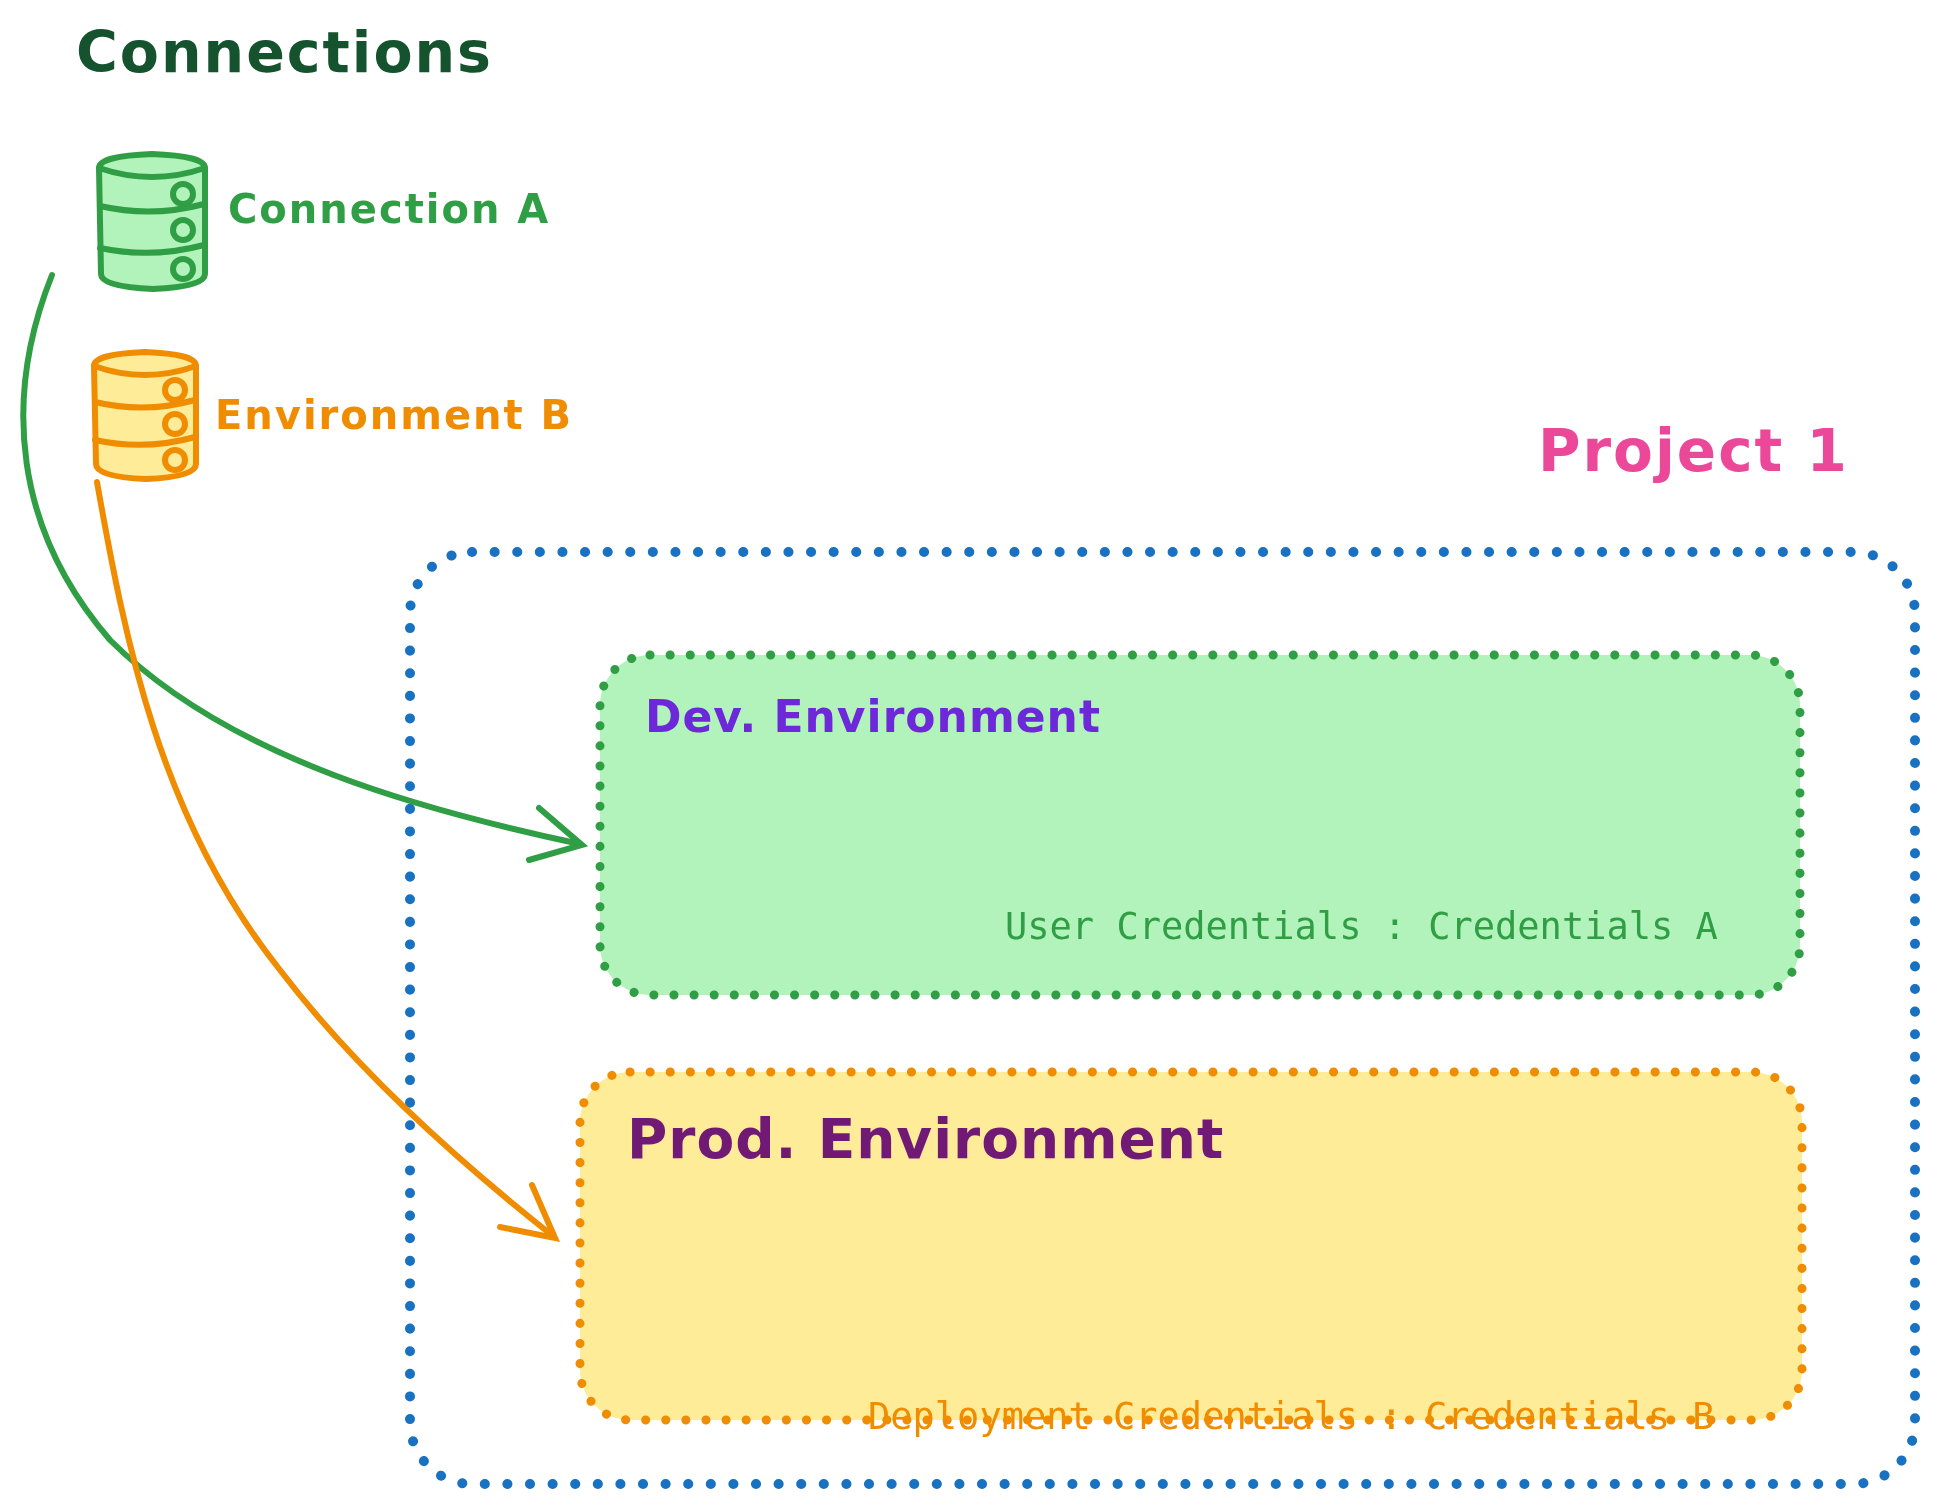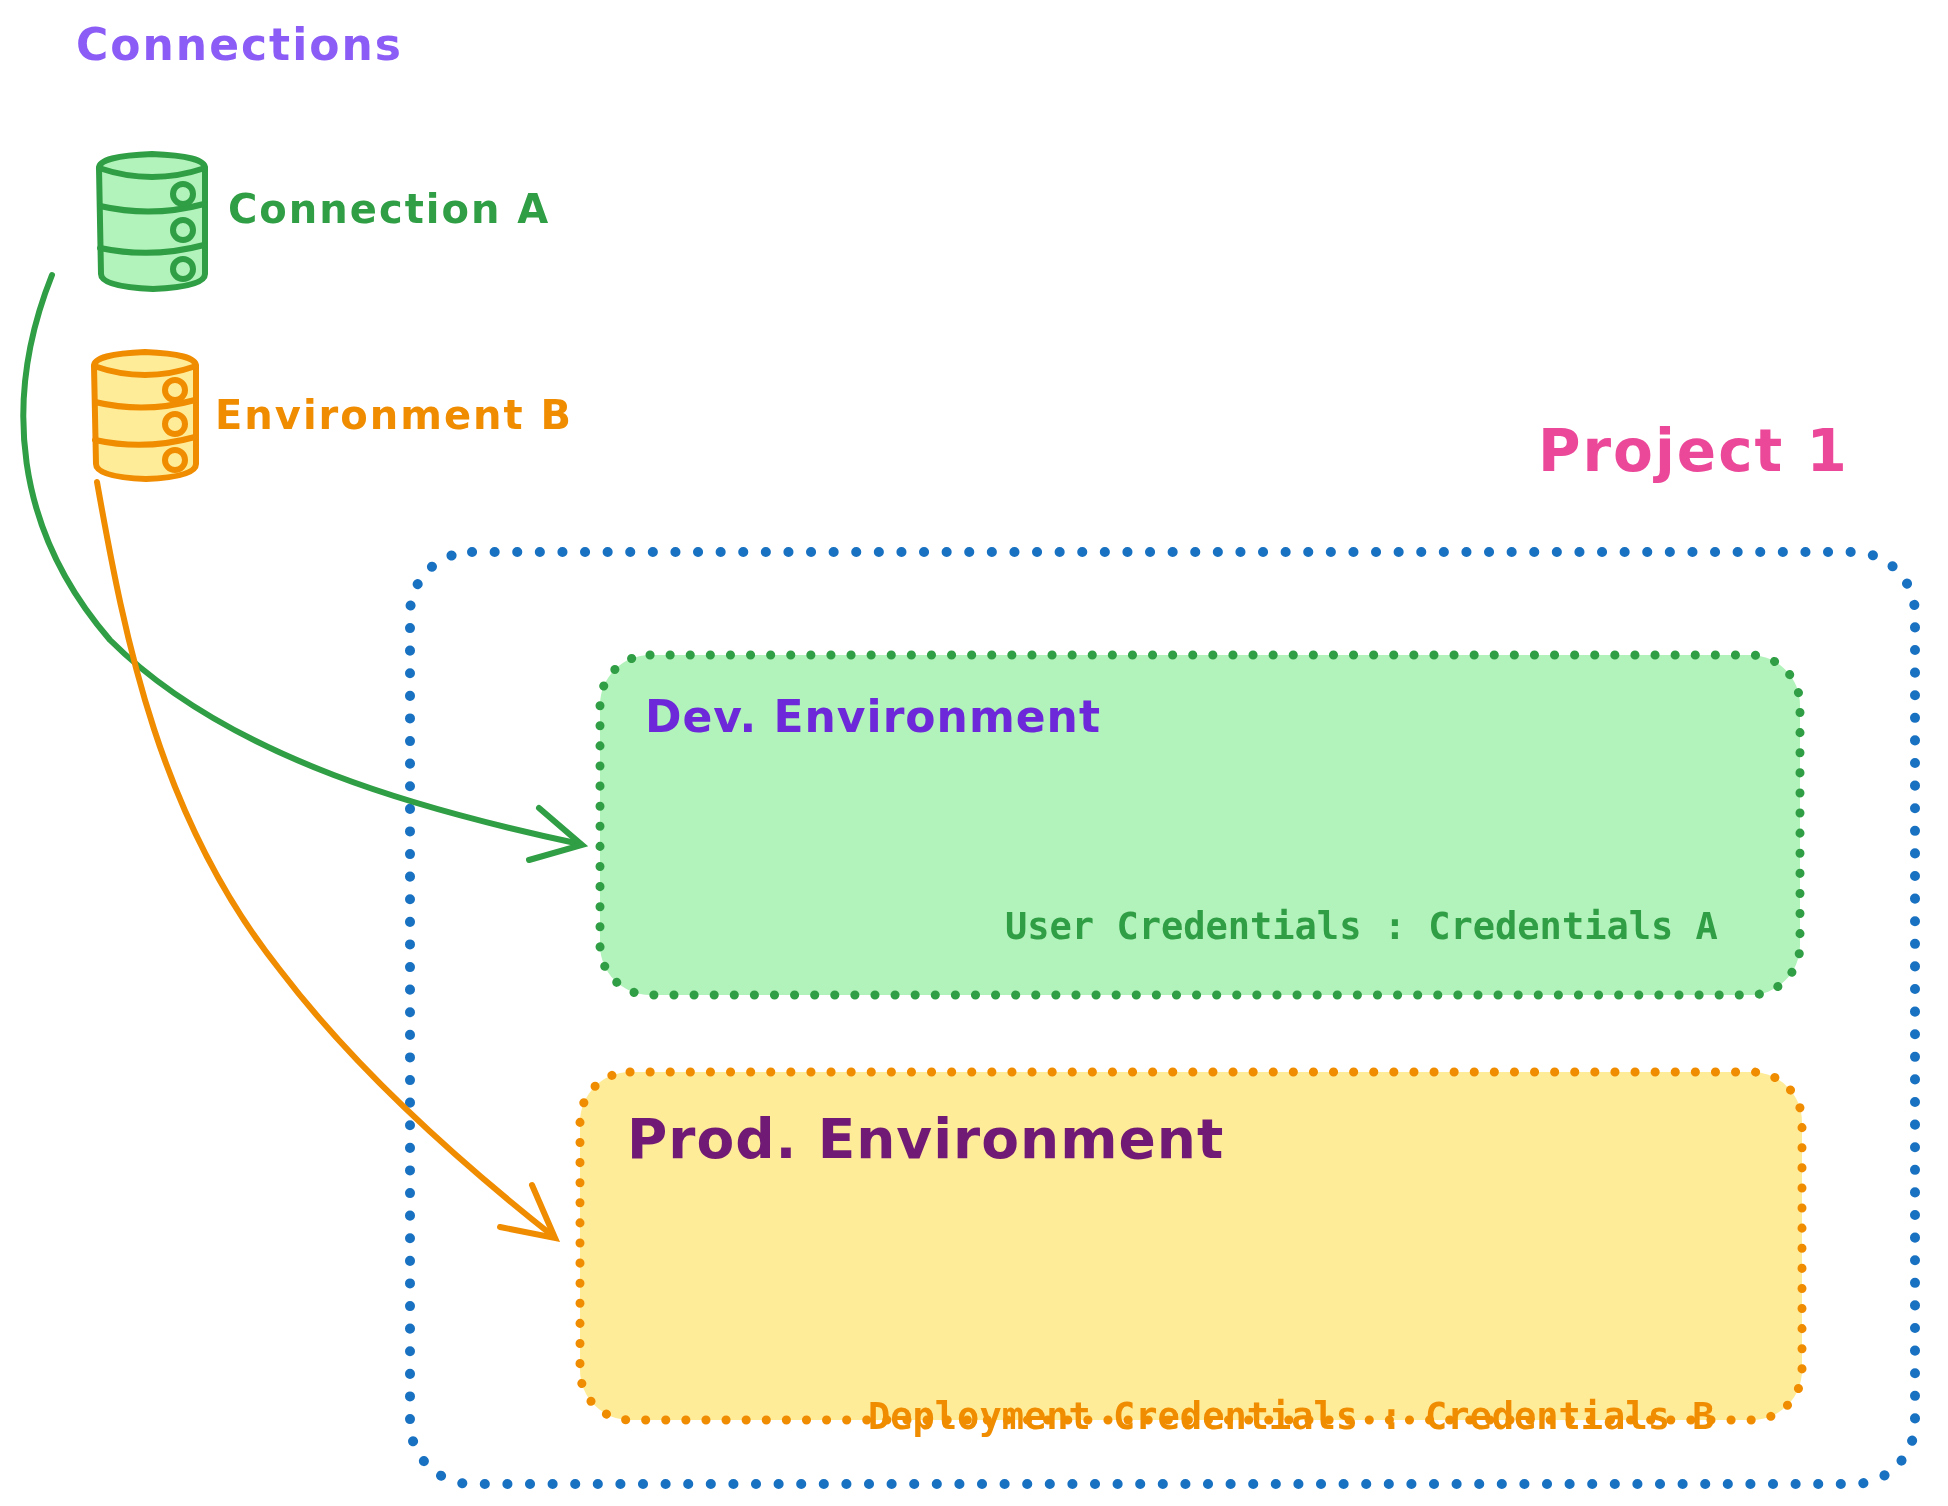--- a/index.html
+++ b/index.html
@@ -6,22 +6,22 @@
   .canvas{
     position:relative;
     width:1948px;height:1506px;
     background:#ffffff;
     overflow:hidden;
     font-family:"DejaVu Sans", sans-serif;
   }
   .layer{position:absolute;left:0;top:0;}
   .txt{position:absolute;white-space:nowrap;line-height:1.15;}
   .hand{font-family:"DejaVu Sans", sans-serif;font-weight:700;}
-  .mono{font-family:"DejaVu Sans Mono", monospace;font-weight:700;text-align:center;}
-  .t-connections{left:76px;top:20px;font-size:44px;color:#8b5cf6;letter-spacing:2px;}
+  .mono{font-family:"DejaVu Sans Mono", monospace;font-weight:400;text-align:center;}
+  .t-connections{left:76px;top:20px;font-size:57px;color:#14532d;letter-spacing:2px;}
   .t-conn-a{left:228px;top:186px;font-size:40px;color:#2f9e44;letter-spacing:2px;text-align:center;}
   .t-conn-b{left:215px;top:392px;font-size:40px;color:#f08c00;letter-spacing:2px;}
   .t-project{left:1538px;top:418px;font-size:58px;color:#ec4899;letter-spacing:2px;}
   .t-dev-title{left:645px;top:692px;font-size:44px;color:#6d28d9;letter-spacing:1px;}
   .t-prod-title{left:627px;top:1108px;font-size:55px;color:#701a75;letter-spacing:1px;}
   .t-dev-cred{left:1005px;top:906px;font-size:37px;color:#2f9e44;}
   .t-prod-cred{left:868px;top:1396px;font-size:37px;color:#f08c00;}
 </style>
 </head>
 <body>

